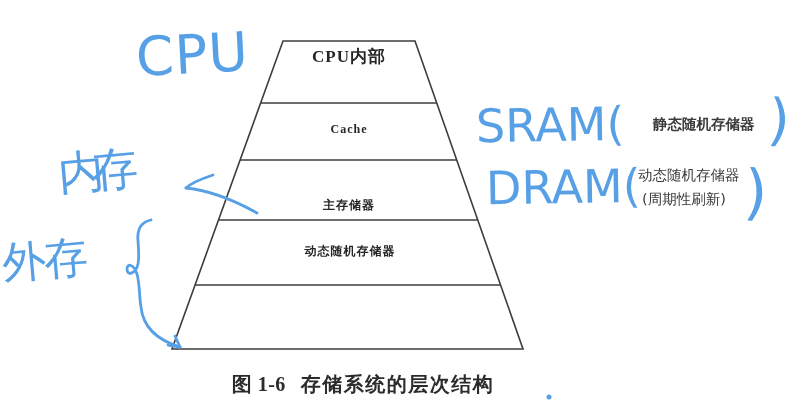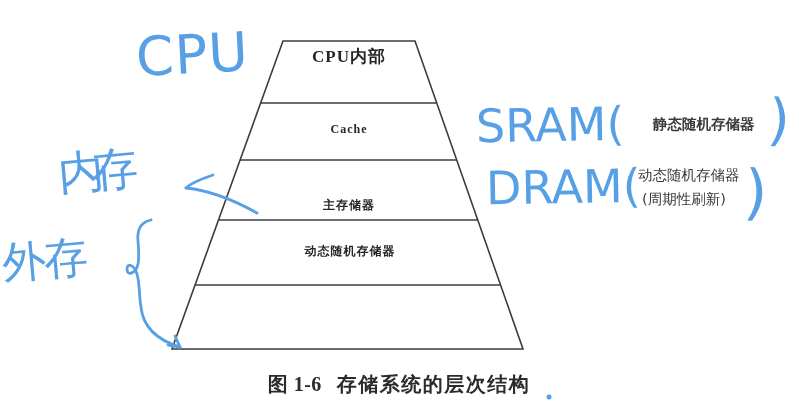--- a/index.html
+++ b/index.html
@@ -30,21 +30,20 @@
   .caption{
     position:absolute;
     left:363px;top:371px;
     transform:translateX(-50%);
     white-space:nowrap;
     font-family:"Liberation Serif", serif;
     font-weight:bold;
     font-size:20px;
     color:#2b2b2b;
     letter-spacing:1.5px;
-    margin-left:36px;
   }
   .caption .prefix{margin-right:15px;letter-spacing:0.5px;}
 
   
   .hw{
     position:absolute;
     font-family:"DejaVu Sans", sans-serif;
     color:#58A0E6;
     white-space:nowrap;
     line-height:1;

